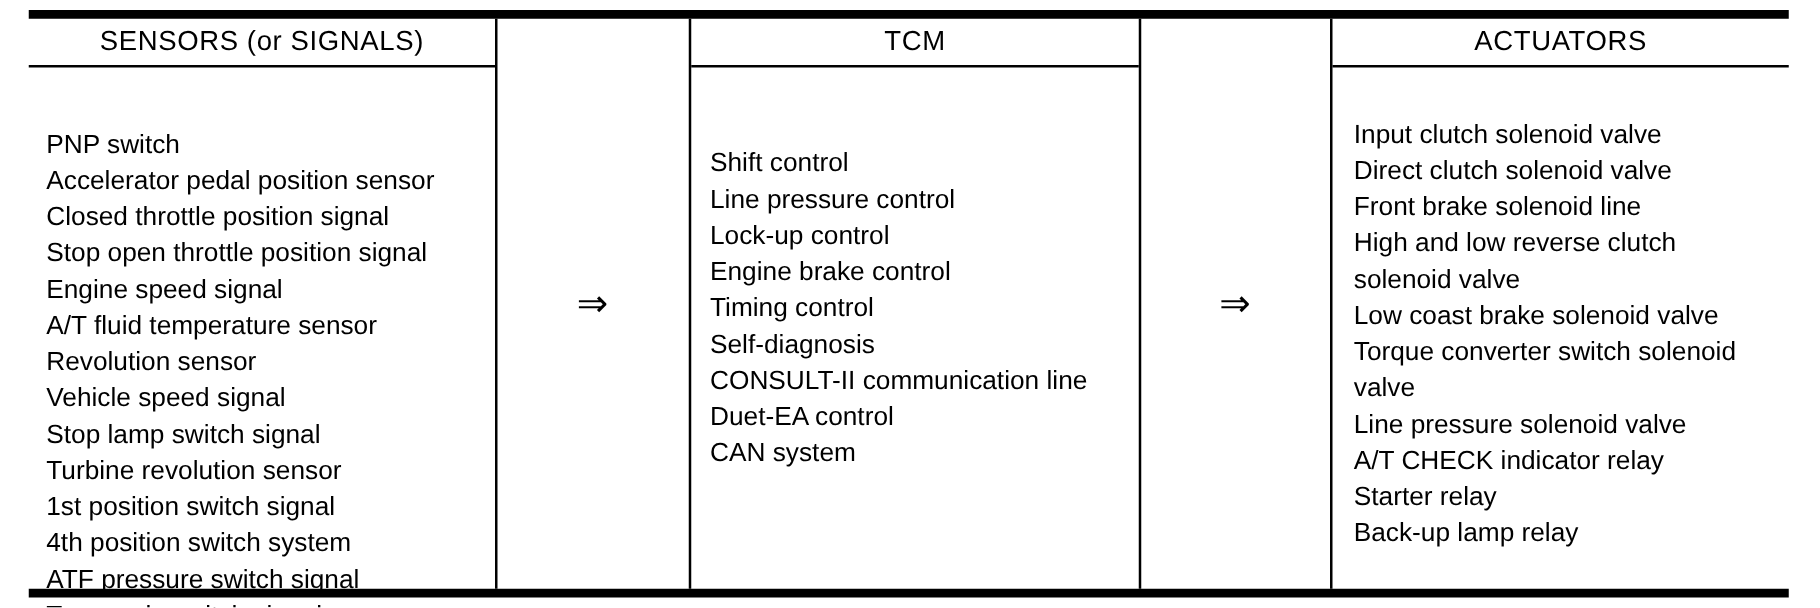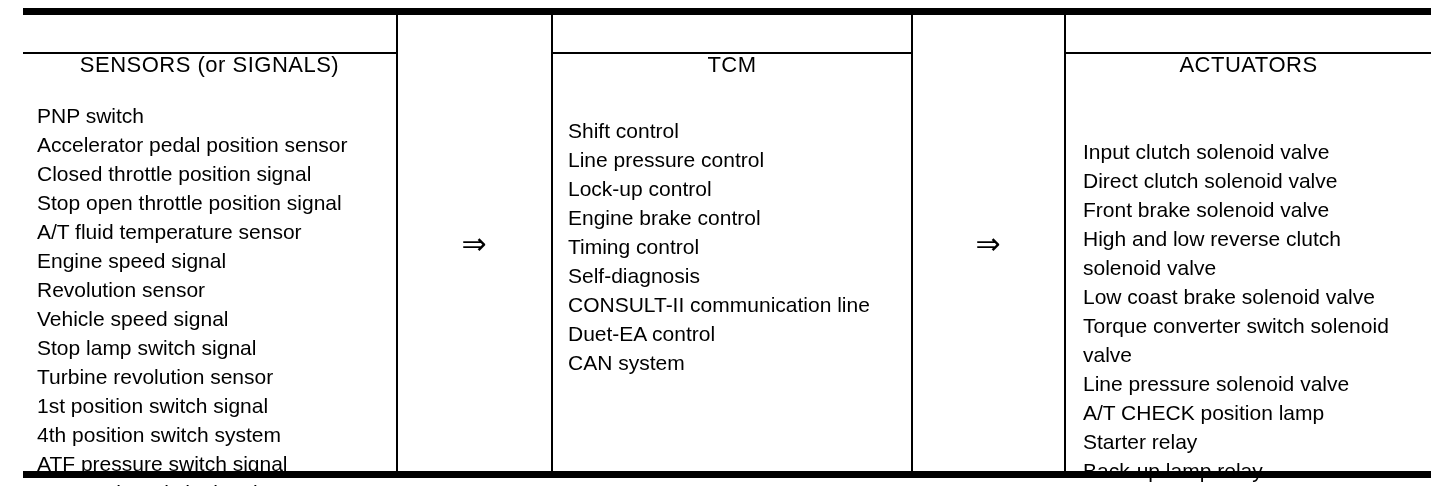--- a/index.html
+++ b/index.html
@@ -46,34 +46,33 @@
   #underline-tcm     { left: 553px; width: 358px; }
   #underline-actuators { left: 1066px; width: 365px; }
   .col-header {
     position: absolute;
     top: 20px;
     font-size: 22px;
     line-height: 26px;
     text-align: center;
     letter-spacing: 0.5px;
     white-space: nowrap;
-    margin-top: 32px;
   }
   #header-sensors   { left: 23px;   width: 373px; }
   #header-tcm       { left: 553px;  width: 358px; }
   #header-actuators { left: 1066px; width: 365px; }
   .col-list {
     position: absolute;
     font-size: 21px;
     line-height: 29px;
     white-space: nowrap;
   }
   #list-sensors   { left: 37px;   top: 58px; margin-top: 43px;  }
   #list-tcm       { left: 568px;  top: 116px; }
-  #list-actuators { left: 1083px; top: 93px; margin-top: 44px;  }
+  #list-actuators { left: 1083px; top: 93px;  }
   .flow-arrow {
     position: absolute;
     top: 226px;
     width: 60px;
     font-size: 30px;
     line-height: 35px;
     text-align: center;
   }
   #arrow-1 { left: 444px; }
   #arrow-2 { left: 958px; }
@@ -99,22 +98,22 @@
 
   <div id="header-tcm" class="col-header">TCM</div>
 
   <div id="header-actuators" class="col-header">ACTUATORS</div>
 
   <div id="list-sensors" class="col-list">
       <div class="text-line">PNP switch</div>
       <div class="text-line">Accelerator pedal position sensor</div>
       <div class="text-line">Closed throttle position signal</div>
       <div class="text-line">Stop open throttle position signal</div>
+      <div class="text-line">Engine speed signal</div>
       <div class="text-line">A/T fluid temperature sensor</div>
-      <div class="text-line">Engine speed signal</div>
       <div class="text-line">Revolution sensor</div>
       <div class="text-line">Vehicle speed signal</div>
       <div class="text-line">Stop lamp switch signal</div>
       <div class="text-line">Turbine revolution sensor</div>
       <div class="text-line">1st position switch signal</div>
       <div class="text-line">4th position switch system</div>
       <div class="text-line">ATF pressure switch signal</div>
       <div class="text-line">Tow mode switch signal</div>
     </div>
 
@@ -126,28 +125,28 @@
       <div class="text-line">Timing control</div>
       <div class="text-line">Self-diagnosis</div>
       <div class="text-line">CONSULT-II communication line</div>
       <div class="text-line">Duet-EA control</div>
       <div class="text-line">CAN system</div>
     </div>
 
   <div id="list-actuators" class="col-list">
       <div class="text-line">Input clutch solenoid valve</div>
       <div class="text-line">Direct clutch solenoid valve</div>
-      <div class="text-line">Front brake solenoid valve</div>
+      <div class="text-line">Front brake solenoid line</div>
       <div class="text-line">High and low reverse clutch</div>
       <div class="text-line">solenoid valve</div>
       <div class="text-line">Low coast brake solenoid valve</div>
       <div class="text-line">Torque converter switch solenoid</div>
       <div class="text-line">valve</div>
       <div class="text-line">Line pressure solenoid valve</div>
-      <div class="text-line">A/T CHECK position lamp</div>
+      <div class="text-line">A/T CHECK indicator relay</div>
       <div class="text-line">Starter relay</div>
       <div class="text-line">Back-up lamp relay</div>
     </div>
 
   <div id="arrow-1" class="flow-arrow">⇒</div>
 
   <div id="arrow-2" class="flow-arrow">⇒</div>
 
 </div>
 

